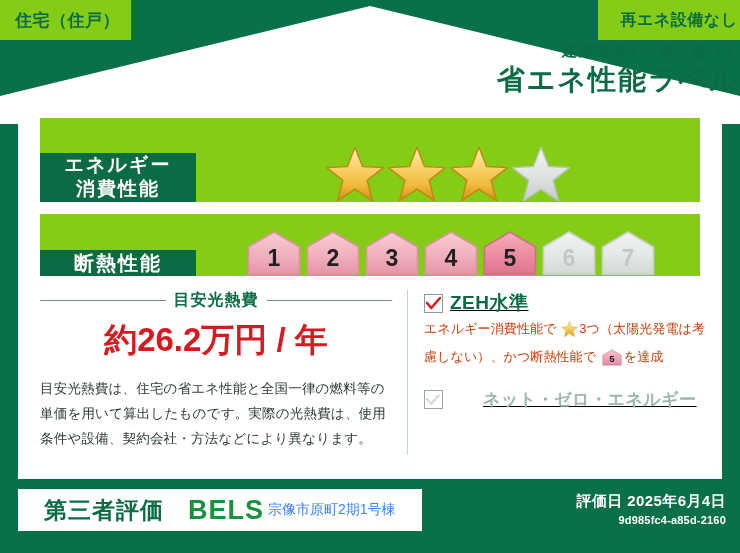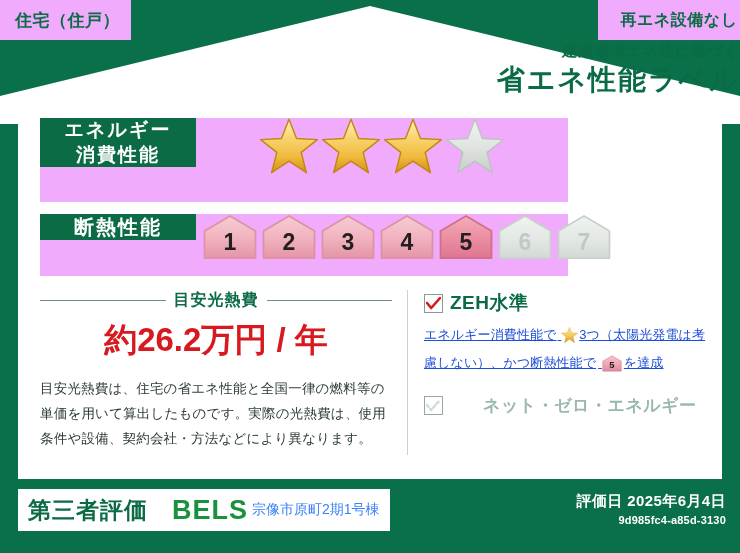--- a/index.html
+++ b/index.html
@@ -15,21 +15,21 @@
   #label-root {
     position: relative;
     width: 740px;
     height: 553px;
     background: #0a7049;
   }
 
   
   .corner-tag {
     position: absolute;
-    background: #f0abfc;
+    background: #84cc16;
     color: #0a6b45;
     font-weight: bold;
     letter-spacing: 0.5px;
     display: flex;
     align-items: center;
     justify-content: center;
   }
   #tag-left {
     left: 0; top: 0;
     width: 131px; height: 40px;
@@ -81,25 +81,25 @@
     left: 18px; top: 104px;
     width: 704px; height: 375px;
     background: #ffffff;
     z-index: 2;
   }
 
   
   .perf-row {
     position: absolute;
     left: 22px;
-    width: 528px;
+    width: 660px;
     height: 84px;
     display: flex;
-    align-items: flex-start;
-    background: #f0abfc;
+    align-items: flex-end;
+    background: #84cc16;
   }
   #row-energy { top: 14px; }
   #row-insulation { top: 110px; height: 62px; }
 
   .perf-label {
     background: #0a6b45;
     color: #ffffff;
     font-weight: bold;
     display: flex;
     flex-direction: column;
@@ -172,67 +172,67 @@
   
   #zeh-section {
     position: absolute;
     left: 406px; top: 186px;
     width: 290px;
   }
   .check-line {
     display: flex;
     align-items: center;
     gap: 7px;
+    text-decoration: underline;
   }
   .check-box {
     width: 19px; height: 19px;
     border: 1.5px solid #9aa6a0;
     background: #ffffff;
     display: flex;
     align-items: center;
     justify-content: center;
     flex: 0 0 auto;
   }
   .check-box.checked { border-color: #8c9a94; }
   .check-box svg { display: block; }
 
   #zeh-title {
     color: #0a6b45;
     font-size: 19px;
     font-weight: bold;
     letter-spacing: 0.5px;
   }
   #zeh-desc {
-    margin-top: 7px;
-    color: #1d4ed8;
+    margin-top: 1px;
+    color: #c2410c;
     font-size: 13px;
     line-height: 1.85;
     letter-spacing: 0.1px;
-    text-decoration: underline;
   }
   .inline-star { vertical-align: -4px; margin: 0 1px; }
   .inline-house { vertical-align: -5px; margin: 0 2px; }
 
   #nze-row { margin-top: 14px; gap: 40px; }
   #nze-title {
     color: #9ab8ab;
     font-size: 17px;
     font-weight: bold;
     letter-spacing: 0.5px;
   }
 
   
   #footer-plate {
     position: absolute;
     left: 18px; top: 489px;
     height: 42px;
     background: #ffffff;
     display: flex;
     align-items: center;
-    padding: 0 10px;
+    padding: 0 26px;
     z-index: 3;
   }
   #footer-bels-label {
     color: #0a6b45;
     font-size: 23px;
     font-weight: bold;
     letter-spacing: 1px;
   }
   #footer-bels-mark {
     color: #19913f;
@@ -506,16 +506,16 @@
     <span id="footer-bels-label">第三者評価</span>
     <span id="footer-bels-mark">BELS</span>
     <span id="footer-building">宗像市原町2期1号棟</span>
   </div>
 
   <div id="footer-right">
     <div id="footer-date">
       <span>評価日</span>
       <span>2025年6月4日</span>
     </div>
-    <div id="footer-id">9d985fc4-a85d-3130</div>
+    <div id="footer-id">9d985fc4-a85d-2160</div>
   </div>
 
 </div>
 
 </body></html>

